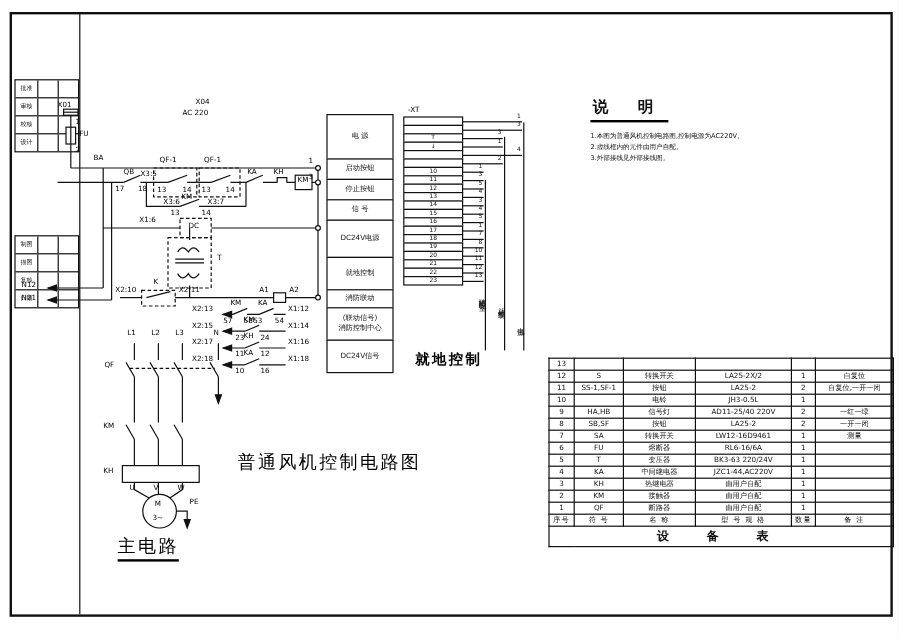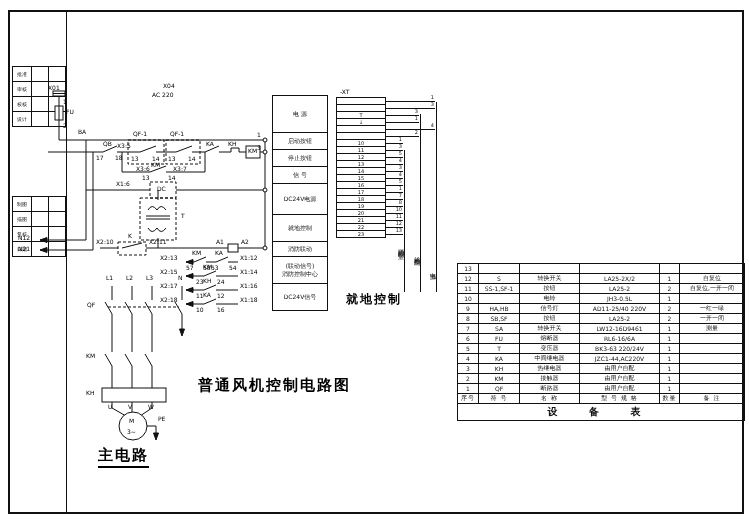--- a/index.html
+++ b/index.html
@@ -8,21 +8,21 @@
   .frame-outer{position:absolute;left:8px;top:10px;width:732px;height:500px;border:2px solid #111;}
   .frame-margin{position:absolute;left:66px;top:10px;width:1px;height:502px;background:#111;}
   .tb-grid{position:absolute;left:12px;width:52px;border:1px solid #111;}
   .tb-row{display:flex;height:14px;border-bottom:1px solid #111;}
   .tb-row:last-child{border-bottom:none;}
   .tb-c1{width:18px;border-right:1px solid #111;font-size:5px;line-height:14px;text-align:center;overflow:hidden;}
   .tb-c2{width:16px;border-right:1px solid #111;}
   .tb-c3{flex:1;}
   svg.lines{position:absolute;left:0;top:0;}
   .sch-label{position:absolute;font-size:6px;line-height:1;white-space:nowrap;color:#000;}
-  .big-title{position:absolute;font-size:15px;font-weight:bold;letter-spacing:2px;color:#000;}
+  .big-title{position:absolute;font-size:15px;font-weight:normal;letter-spacing:2px;color:#000;}
   .mid-title{position:absolute;font-size:12px;font-weight:bold;letter-spacing:2px;color:#000;}
   .underl{border-bottom:2px solid #000;padding-bottom:1px;}
   .notes{position:absolute;left:492px;top:78px;width:230px;}
   .notes-title{font-size:13px;font-weight:bold;letter-spacing:10px;border-bottom:2px solid #000;
                display:inline-block;padding:0 2px 2px 2px;margin:0 0 8px 0;}
   .note-line{font-size:5.5px;line-height:9px;white-space:nowrap;}
   
   .strip{position:absolute;left:336px;top:98px;width:50px;}
   .t-row{position:relative;height:8px;border:1px solid #111;margin-top:-1px;box-sizing:border-box;background:#fff;}
   .t-cell{display:block;font-size:5px;line-height:6px;text-align:center;}
@@ -30,21 +30,21 @@
   .t-wire{position:absolute;right:1px;top:-6px;font-size:5px;line-height:1;}
   .bus{position:absolute;width:1px;background:#111;}
   .bus-label{position:absolute;writing-mode:vertical-rl;font-size:6px;letter-spacing:1px;}
   
   .ext-col{position:absolute;left:272px;top:96px;width:56px;}
   .ext-box{border:1px solid #111;margin-top:-1px;box-sizing:border-box;display:flex;flex-direction:column;
            align-items:center;justify-content:center;background:#fff;}
   .ext-box span{font-size:6px;line-height:8px;text-align:center;white-space:nowrap;}
   
   .equip{position:absolute;left:457px;top:263px;}
-  .equip table{border-collapse:collapse;table-layout:fixed;}
+  .equip table{border-collapse:collapse;table-layout:fixed;margin-top:35px;}
   .equip td{border:1px solid #111;font-size:6px;height:9px;padding:0 1px;text-align:center;
             overflow:hidden;white-space:nowrap;}
   .equip td.hdr{font-size:6px;letter-spacing:1px;}
   .equip td.foot{height:16px;font-size:10px;font-weight:bold;letter-spacing:14px;}
 </style>
 </head>
 <body>
 
 <div id="root">
 
@@ -164,20 +164,28 @@
       <path d="M147 426 H156 V434"></path>
       <path d="M156 440 l-2.5 -7 h5 z" fill="#111"></path>
     </g>
   </svg>
 
   <div class="big-title" style="left:198px;top:376px;">普通风机控制电路图</div>
   <div class="mid-title" style="left:346px;top:291px;">就地控制</div>
   <div class="big-title underl" style="left:98px;top:446px;">主电路</div>
   <div class="sch-label" style="left:340px;top:89px;">-XT</div>
 
+  <div class="notes">
+    <div class="notes-title">说 明</div>
+    <div>
+        <div class="note-line">1.本图为普通风机控制电路图,控制电源为AC220V。</div>
+        <div class="note-line">2.虚线框内的元件由用户自配。</div>
+        <div class="note-line">3.外部接线见外部接线图。</div>
+      </div>
+  </div>
 
   <div class="strip">
       <div class="t-row">
         <span class="t-cell"></span>
         <div class="t-stub" style="width: 50px;">
           <span class="t-wire">1</span>
         </div>
       </div>
       <div class="t-row">
         <span class="t-cell"></span>

